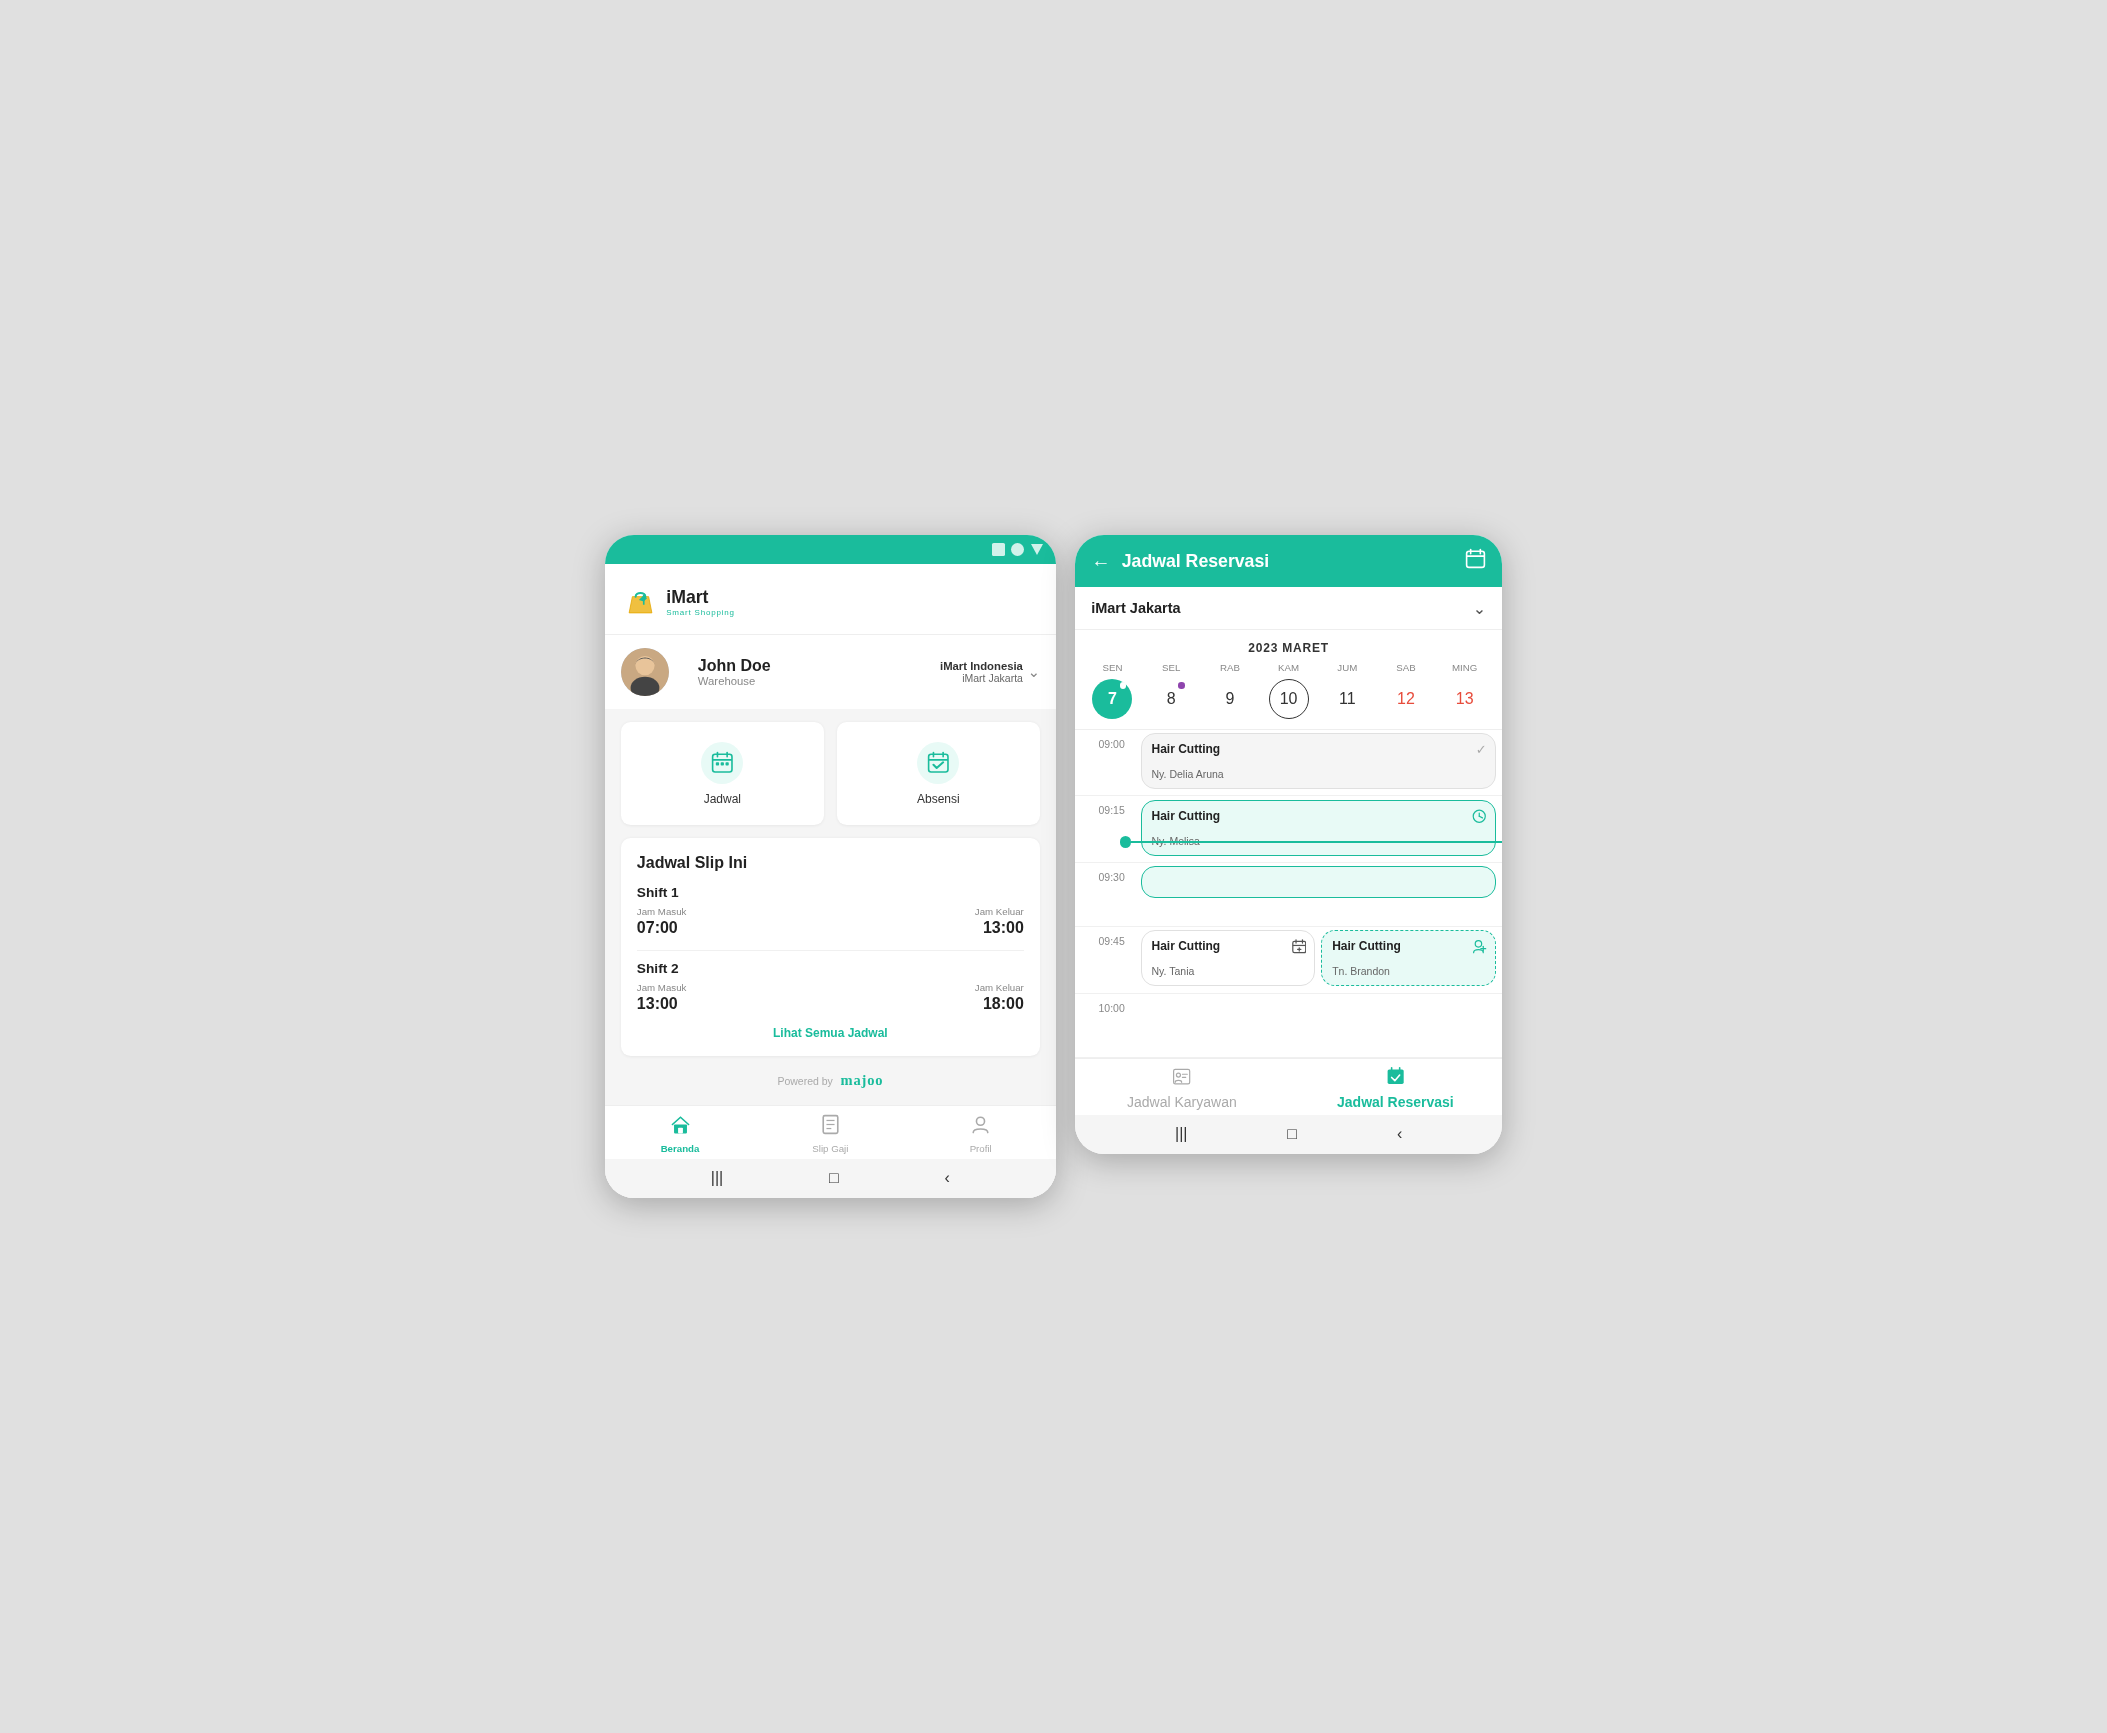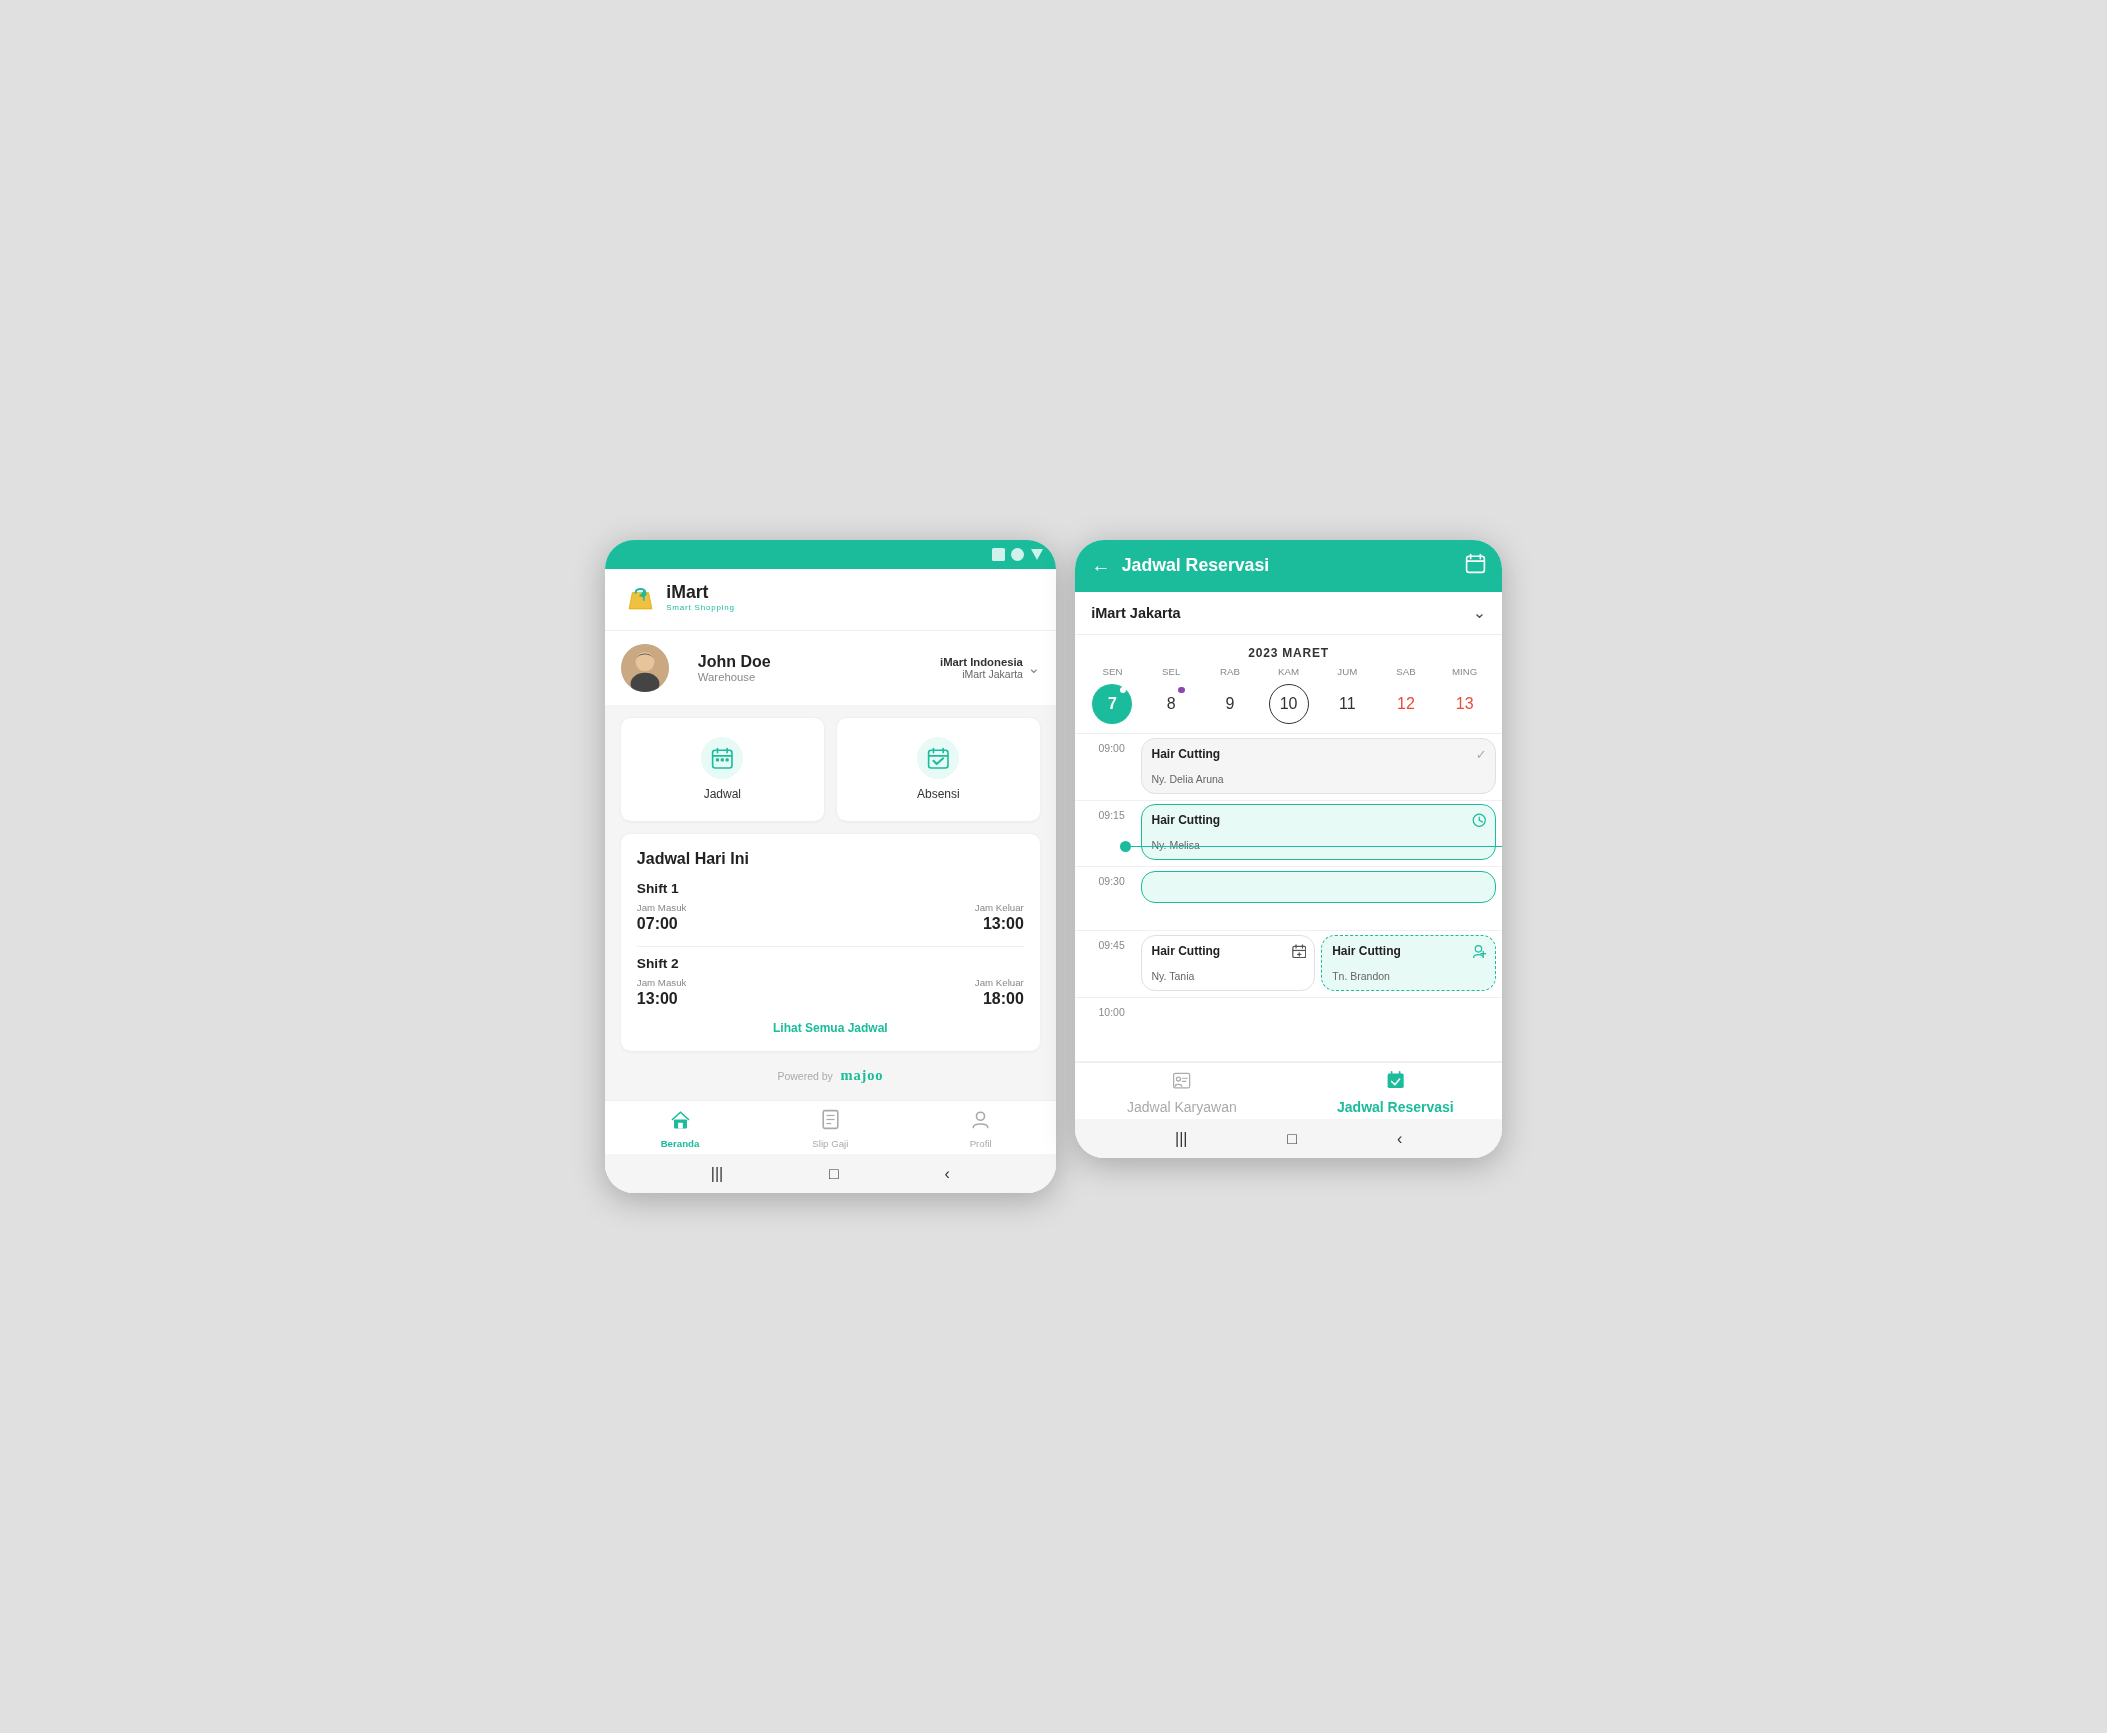--- a/index.html
+++ b/index.html
@@ -58,21 +58,21 @@
     .app-content {
       background: #f5f5f5;
       flex: 1;
       display: flex;
       flex-direction: column;
     }
 
     
     .app-header {
       background: white;
-      padding: 9px 16px 13px;
+      padding: 18px 16px 13px;
       display: flex;
       align-items: center;
       justify-content: space-between;
       border-bottom: 0.8px solid #eee;
     }
     .logo-area {
       display: flex;
       align-items: center;
       gap: 6.4px;
     }
@@ -562,21 +562,21 @@
               <line x1="20" y1="2" x2="20" y2="7" stroke="#1abc9c" stroke-width="2" stroke-linecap="round"></line>
               <line x1="2" y1="11" x2="26" y2="11" stroke="#1abc9c" stroke-width="2"></line>
               <polyline points="8,17 12,21 20,14" fill="none" stroke="#1abc9c" stroke-width="2.5" stroke-linecap="round" stroke-linejoin="round"></polyline>
             </svg>
           </div>
           <span class="action-label">Absensi</span>
         </div>
       </div>
 
       <div class="schedule-card">
-        <div class="schedule-title">Jadwal Hari Ini</div>
+        <div class="schedule-title">Jadwal Slip Ini</div>
 
         <div class="shift-block">
           <div class="shift-name">Shift 1</div>
           <div class="shift-row">
             <div class="shift-col">
               <label>Jam Masuk</label>
               <span class="time">07:00</span>
             </div>
             <div class="shift-col" style="text-align:right">
               <label>Jam Keluar</label>

